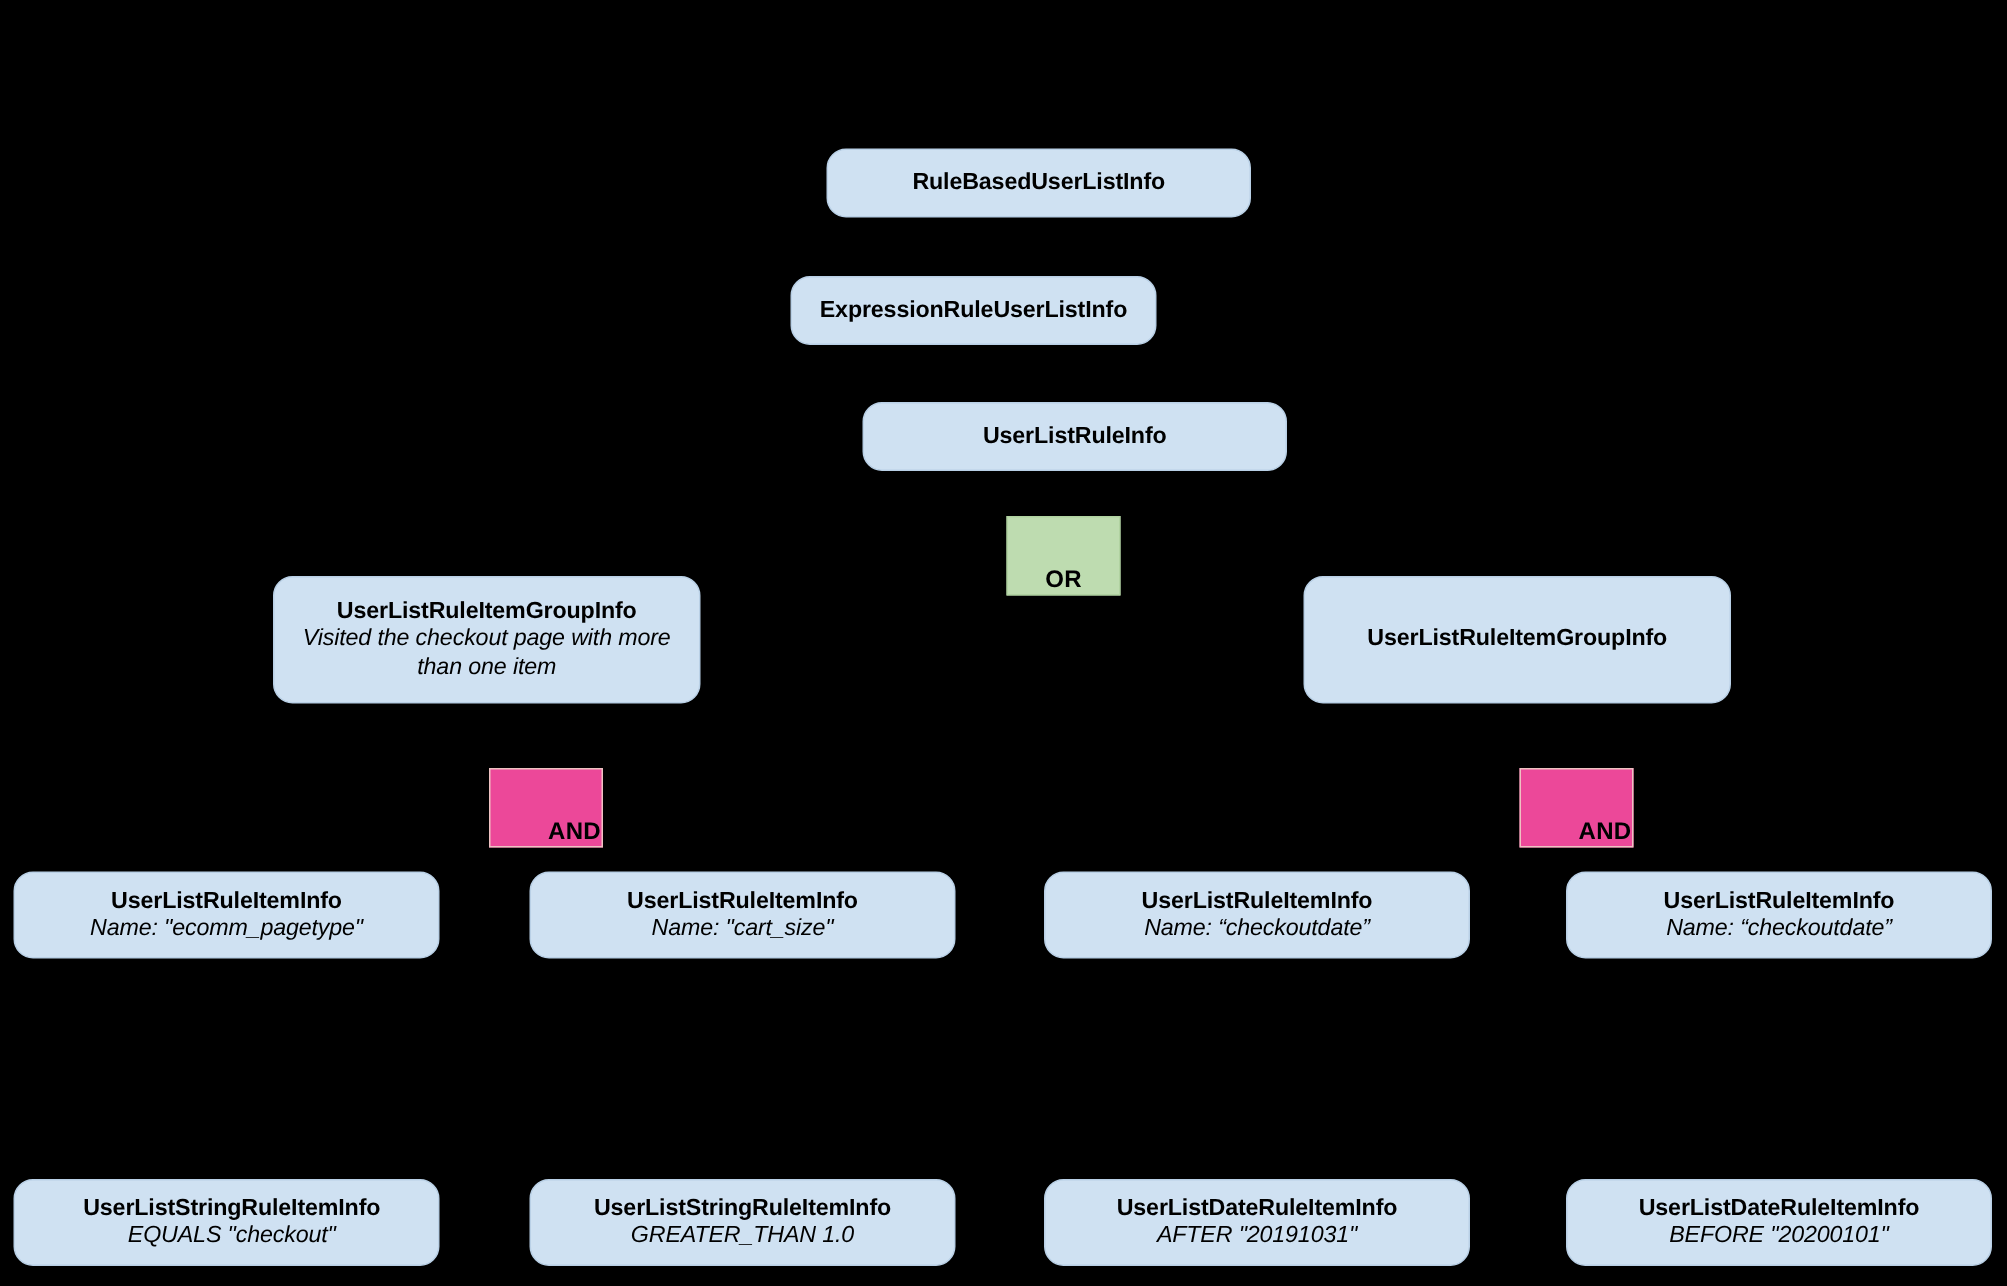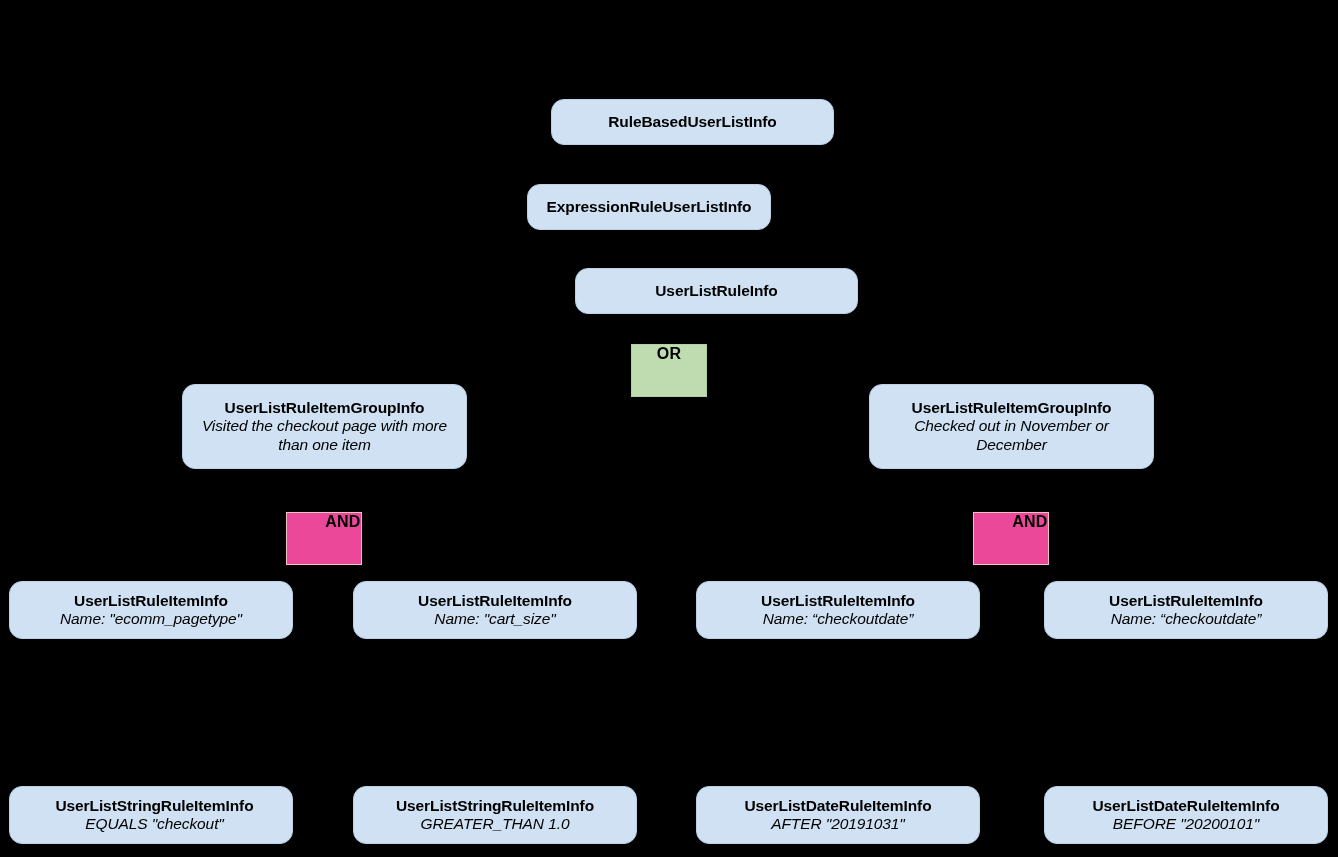--- a/index.html
+++ b/index.html
@@ -61,27 +61,28 @@
 
   
   .node.group .subtitle {
     max-width: 255px;
   }
 
   
   .op {
     position: absolute;
     display: flex;
-    align-items: flex-start;
+    align-items: flex-end;
     justify-content: center;
     font-weight: bold;
     font-size: 16px;
     color: #000000;
     border-radius: 0;
     letter-spacing: 0.2px;
+    margin-left: 40px;
   }
   .op.or  { background: #bedcb0; border: 1px solid #b0d2a0; }
   .op.and { background: #ec4899; border: 1px solid #eec2c2; padding-left: 38px; }
 </style>
 </head>
 <body>
 
 <div id="canvas">
 
   <svg id="edges" viewBox="0 0 1338 857" xmlns="http://www.w3.org/2000/svg">
@@ -145,21 +146,20 @@
     <span>OR</span>
   </div>
 
   <div class="node group" style="left:182px; top:384px; width:285px; height:85px;">
     <div class="title">UserListRuleItemGroupInfo</div>
     <div class="subtitle">Visited the checkout page with more than one item</div>
   </div>
 
   <div class="node group" style="left:869px; top:384px; width:285px; height:85px;">
     <div class="title">UserListRuleItemGroupInfo</div>
-    <div class="subtitle">Checked out in November or December</div>
   </div>
 
   <div class="op and" style="left:286px; top:512px; width:76px; height:53px;">
     <span>AND</span>
   </div>
 
   <div class="op and" style="left:973px; top:512px; width:76px; height:53px;">
     <span>AND</span>
   </div>
 

